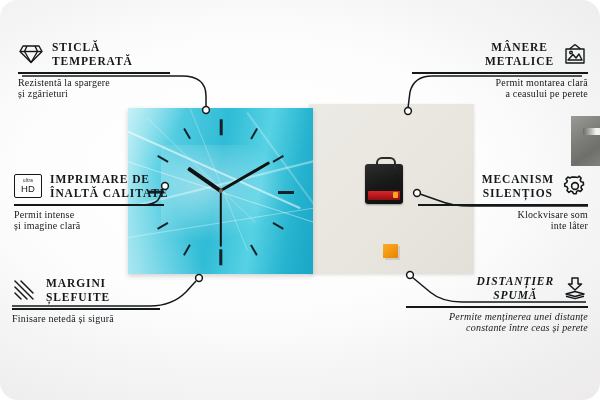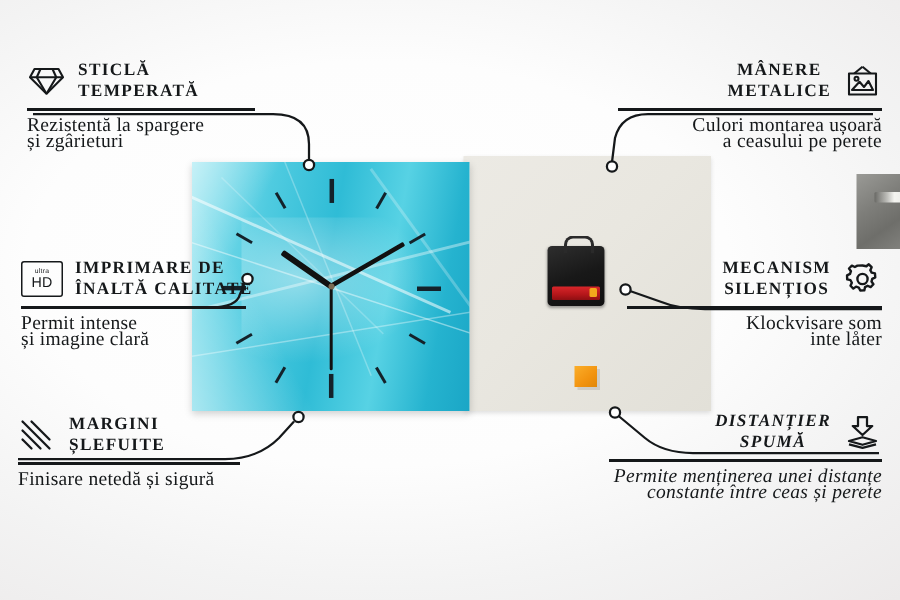--- a/index.html
+++ b/index.html
@@ -5,20 +5,21 @@
   html,body{margin:0;padding:0;}
   body{
     width:600px;height:400px;overflow:hidden;
     font-family:"Liberation Serif",serif;
     background:#ffffff;
   }
   #stage{
     position:relative;width:600px;height:400px;
     background:
       radial-gradient(ellipse 520px 300px at 42% 44%, #ffffff 0%, #fdfdfd 45%, #f3f3f3 72%, #eceaea 100%);
+    border-radius: 18px;
   }
   
   .product{position:absolute;left:128px;top:104px;width:346px;height:172px;}
   .panel-back{
     position:absolute;left:181px;top:0;width:165px;height:170px;
     background:linear-gradient(135deg,#eceae4 0%,#e9e7e0 45%,#e2e0d8 100%);
     box-shadow:0 1px 3px rgba(0,0,0,.12);
   }
   .hanger{
     position:absolute;left:262px;top:12px;width:47px;height:50px;
@@ -85,21 +86,21 @@
   .feat{position:absolute;}
   .feat .head{display:flex;align-items:center;gap:8px;}
   .feat.right .head{justify-content:flex-end;}
   .feat .titles{
     font-weight:bold;font-size:11.5px;letter-spacing:.9px;color:#15181a;
     line-height:14px;text-transform:uppercase;
   }
   .feat.right .titles{text-align:center;}
   .feat .rule{height:1.6px;background:#15181a;margin-top:4px;}
   .feat .sub{
-    font-size:13px;line-height:11.5px;color:#15181a;margin-top:3px;
+    font-size:10px;line-height:11.5px;color:#15181a;margin-top:3px;
     letter-spacing:.2px;
   }
   .feat.right .sub{text-align:right;}
   .ic{flex:0 0 auto;display:block;}
   .hdbox{
     width:26px;height:22px;border:1.6px solid #15181a;border-radius:2px;
     display:flex;flex-direction:column;align-items:center;justify-content:center;
     font-family:"Liberation Sans",sans-serif;color:#15181a;line-height:1;
   }
   .hdbox .u{font-size:4.5px;letter-spacing:.2px;}
@@ -242,21 +243,21 @@
           <rect x="4" y="6" width="18" height="14"></rect>
           <path d="M13,1.5 L7.5,6"></path>
             <path d="M13,1.5 L18.5,6"></path>
           <path d="M6,17 L11,11.5 L14,15 L17,11 L20,17 Z"></path>
           <circle cx="9" cy="9.5" r="1.3"></circle>
         </g>
       </svg>
     </div>
     <div class="rule" style="width:176px"></div>
     <div class="sub">
-      <div>Culori montarea ușoară</div>
+      <div>Permit montarea clară</div>
       <div>a ceasului pe perete</div>
     </div>
   </div>
 
   <div class="feat right" style="left:418px;top:172px;width:170px;">
     <div class="head">
       <div class="titles">
         <div>MECANISM</div>
         <div>SILENȚIOS</div>
       </div>

